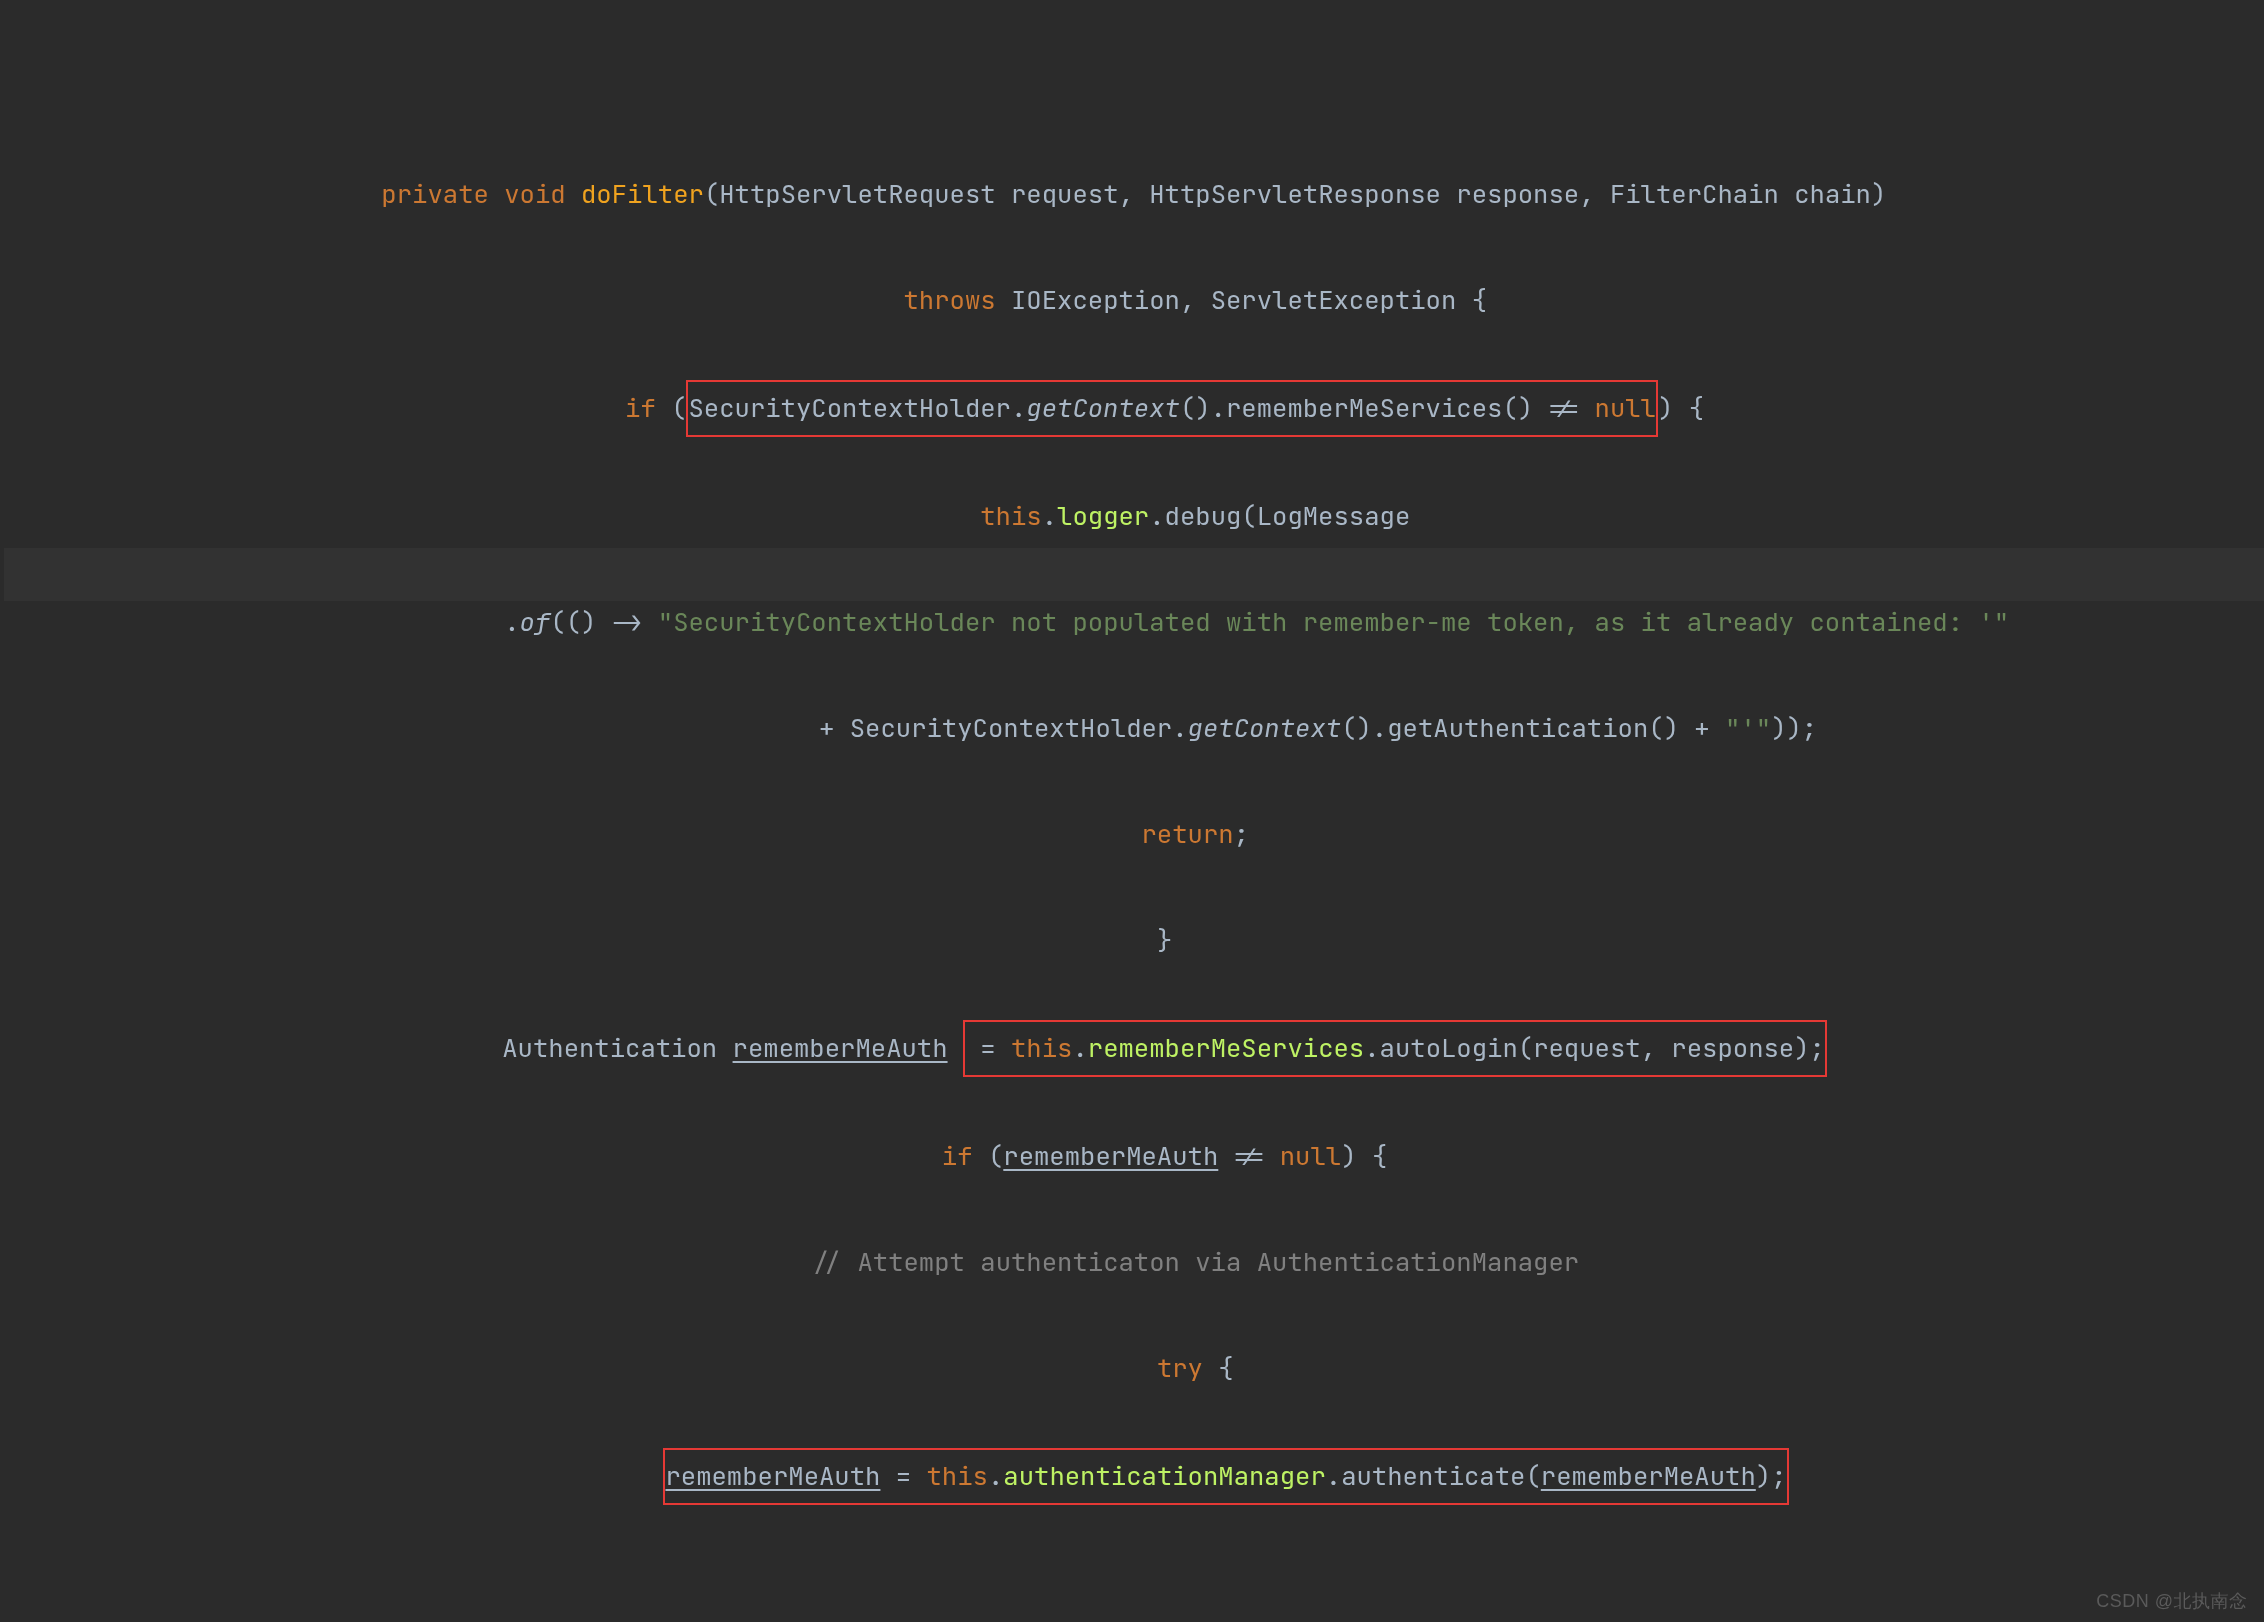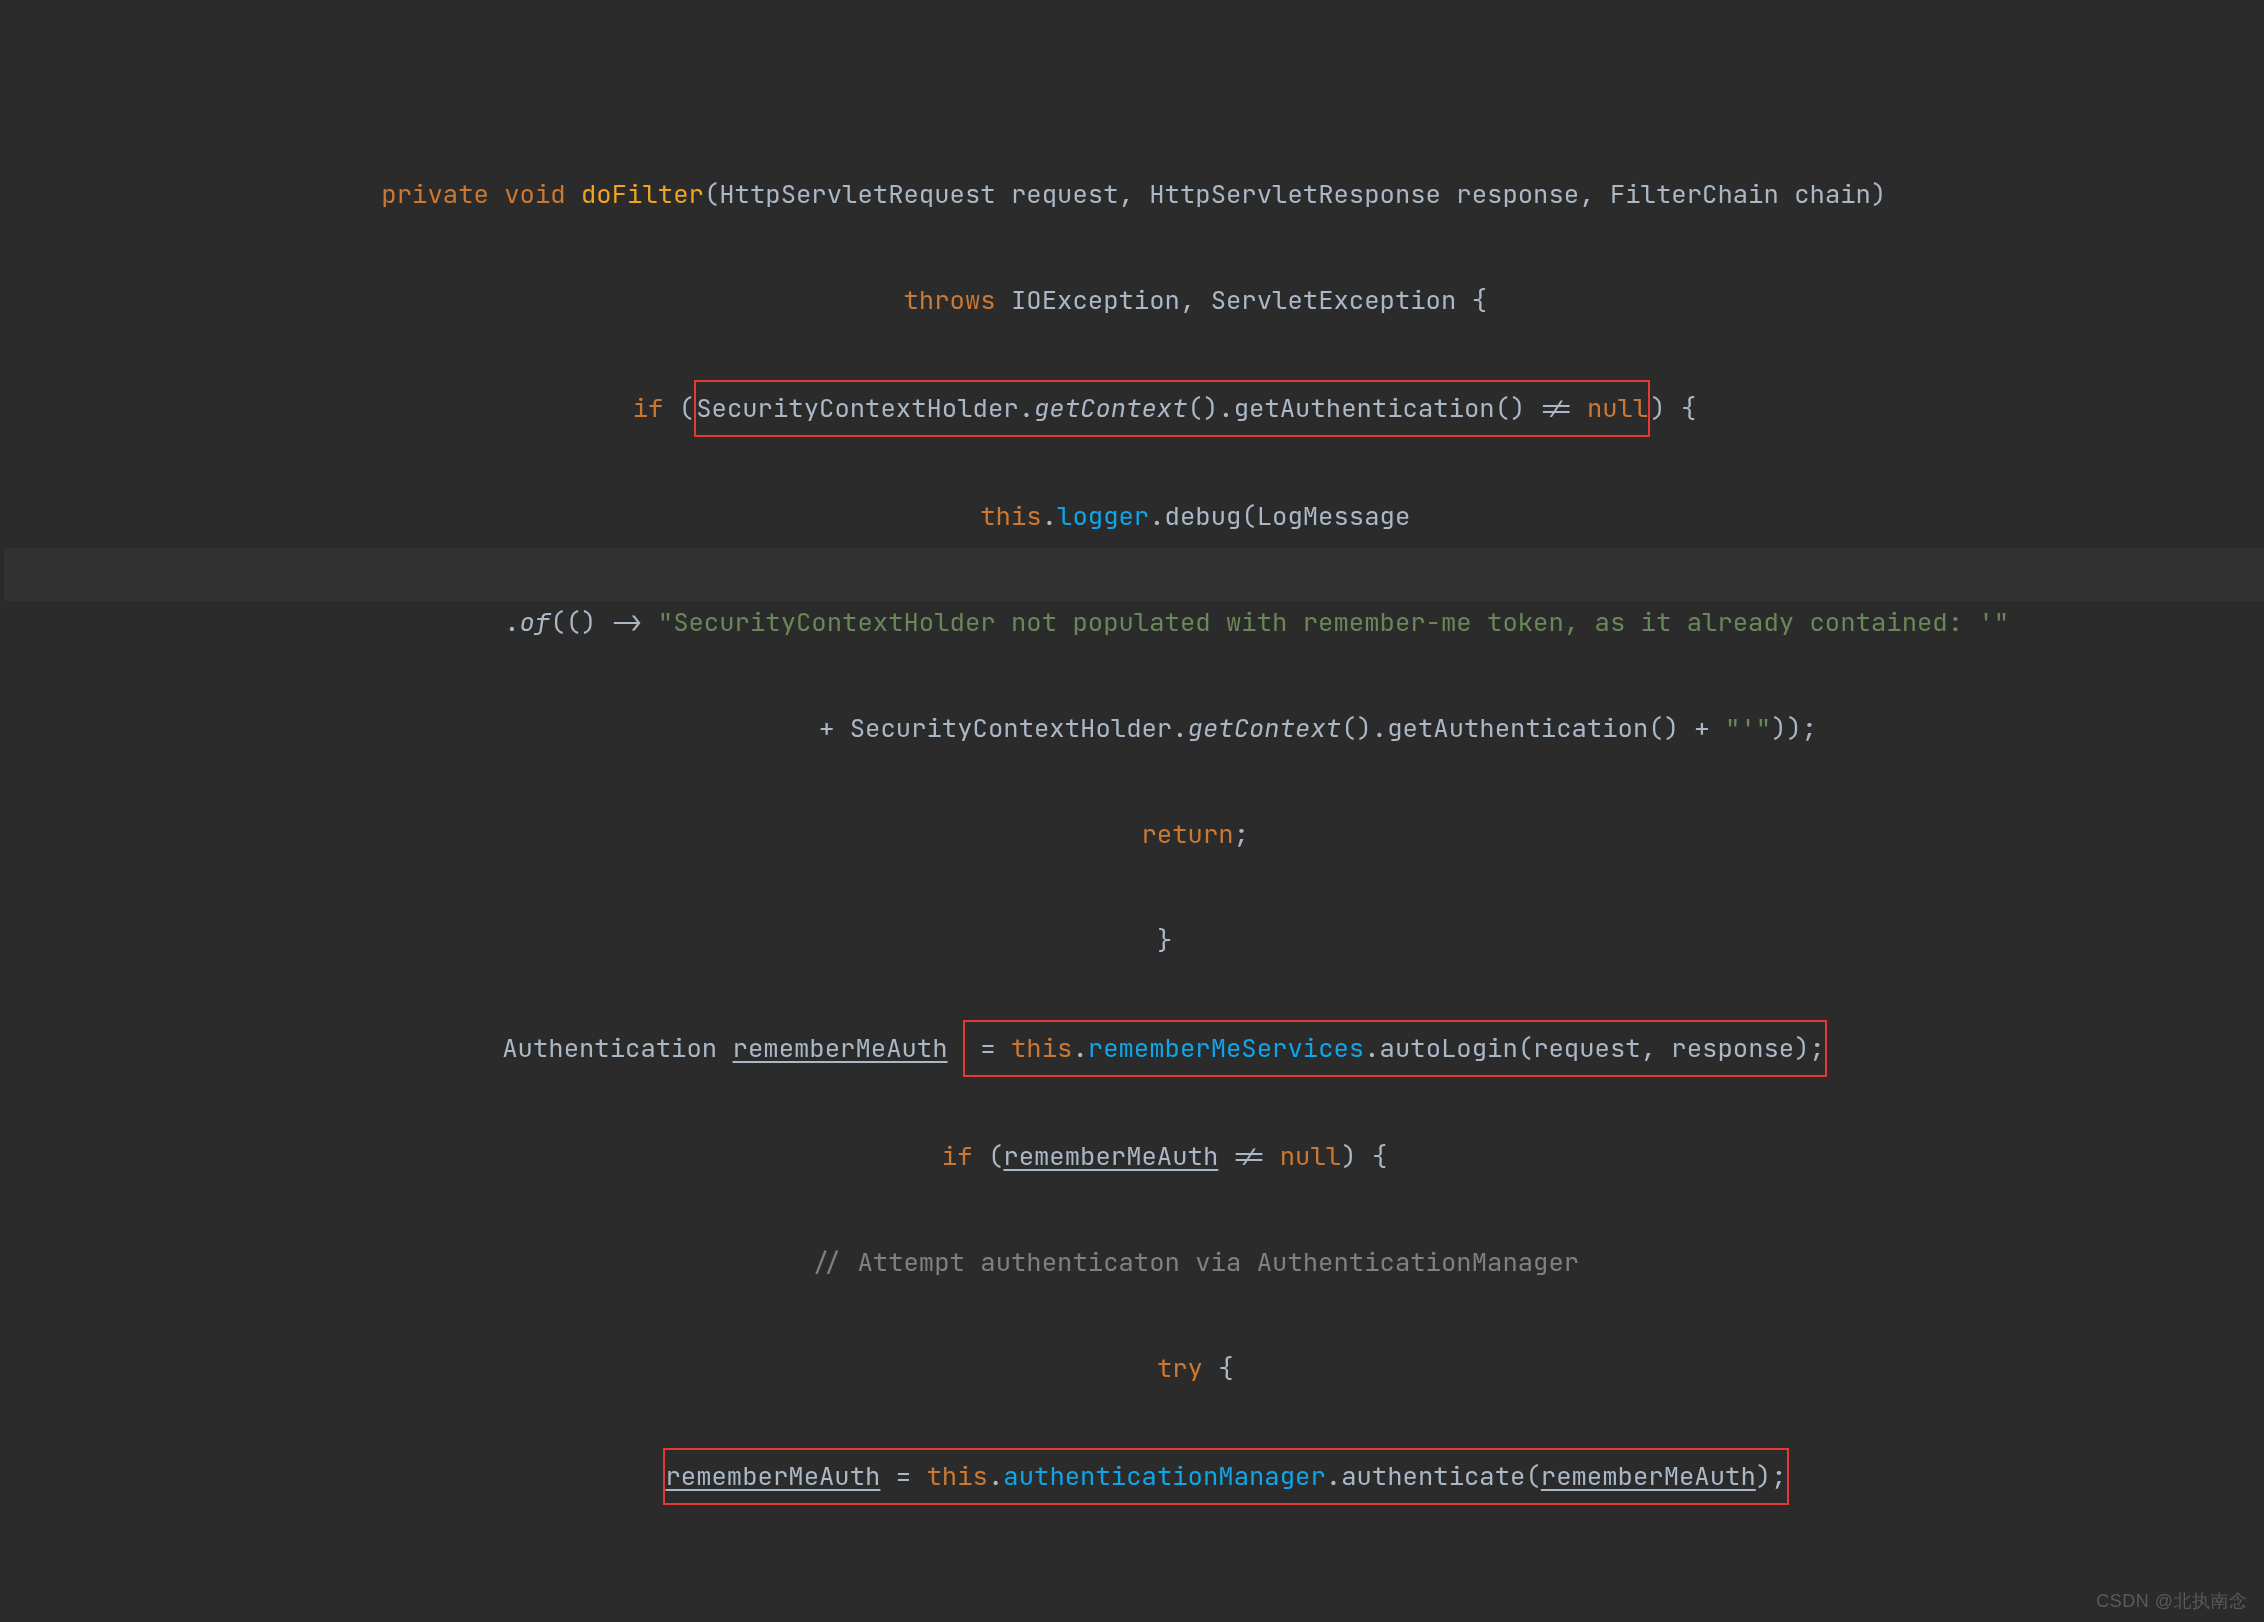--- a/index.html
+++ b/index.html
@@ -1,36 +1,36 @@
 <!DOCTYPE html>
 <html style="font-size:14.6px"><head>
 <meta charset="utf-8">
 <style>
   html,body{margin:0;padding:0;background:#2b2b2b;width:2264px;height:1623px;overflow:hidden;}
   .code{font-family:"JetBrains Mono","Consolas","Menlo",monospace;font-size:25.6px;line-height:53px;color:#a9b7c6;padding:9.1px 0 0 3.7px;white-space:pre;position:relative;}
   .kw{color:#cc7832;}
   .method-def{color:#f0a31f;}
-  .field{color:#0ea5e9;}
+  .field{color:#bef264;}
   .static-call{color:#a9b7c6;font-style:italic;}
   .comment{color:#808080;}
   .string{color:#6A8759;}
   .under{text-decoration:underline;text-decoration-thickness:1.8px;text-underline-offset:3.7px;margin-top:16px;}
   .box{border:2.7px solid #e53935;display:inline-block;box-sizing:border-box;vertical-align:baseline;}
   .hl-line{position:absolute;left:0;right:0;height:53px;background:#323232;z-index:0;}
   .code > div{position:relative;z-index:1;text-align:center;}
   .watermark{position:absolute;right:16.4px;bottom:9.1px;color:#5a5a5a;font-family:Arial,sans-serif;font-size:18px;letter-spacing:0.5px;z-index:2;}
 </style>
 </head>
 <body>
 
 <div class="code">
 <div class="hl-line" style="top:486px;"></div>
 <div><span class="kw">private</span> <span class="kw">void</span> <span class="method-def">doFilter</span><span>(HttpServletRequest request, HttpServletResponse response, FilterChain chain)</span></div>
 <div>        <span class="kw">throws</span> <span>IOException, ServletException {</span></div>
-<div>    <span class="kw">if</span> <span>(</span><span class="box"><span>SecurityContextHolder.</span><span class="static-call">getContext</span><span>().getAuthentication() </span><span>!= </span><span class="kw">null</span></span><span>)</span><span> {</span></div>
+<div>    <span class="kw">if</span> <span>(</span><span class="box"><span>SecurityContextHolder.</span><span class="static-call">getContext</span><span>().rememberMeServices() </span><span>!= </span><span class="kw">null</span></span><span>)</span><span> {</span></div>
 <div>        <span class="kw">this</span>.<span class="field">logger</span><span>.debug(LogMessage</span></div>
 <div>                .<span class="static-call">of</span><span>(() -&gt; </span><span class="string">"SecurityContextHolder not populated with remember-me token, as it already contained: '"</span></div>
 <div>                        <span>+ </span><span>SecurityContextHolder.</span><span class="static-call">getContext</span><span>().getAuthentication() + </span><span class="string">"'"</span><span>));</span></div>
 <div>        <span class="kw">return</span>;</div>
 <div>    <span>}</span></div>
 <div>    <span>Authentication </span><span class="under">rememberMeAuth</span> <span class="box"><span> = </span><span class="kw">this</span>.<span class="field">rememberMeServices</span><span>.autoLogin(request, response);</span></span></div>
 <div>    <span class="kw">if</span> (<span class="under">rememberMeAuth</span><span> != </span><span class="kw">null</span>)<span> {</span></div>
 <div>        <span class="comment">// Attempt authenticaton via AuthenticationManager</span></div>
 <div>        <span class="kw">try</span><span> {</span></div>
 <div>            <span class="box"><span class="under">rememberMeAuth</span><span> = </span><span class="kw">this</span>.<span class="field">authenticationManager</span><span>.authenticate(</span><span class="under">rememberMeAuth</span><span>);</span></span></div>

